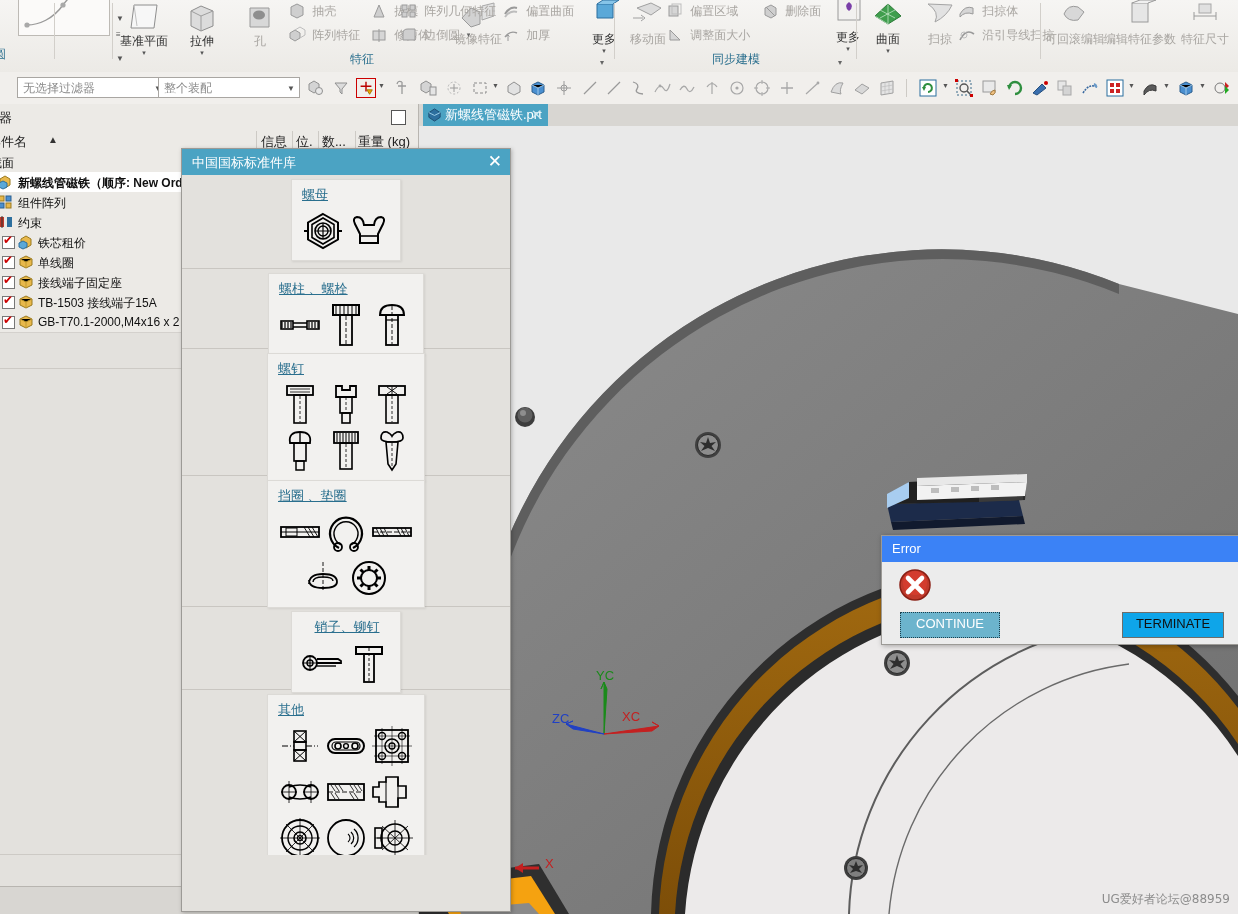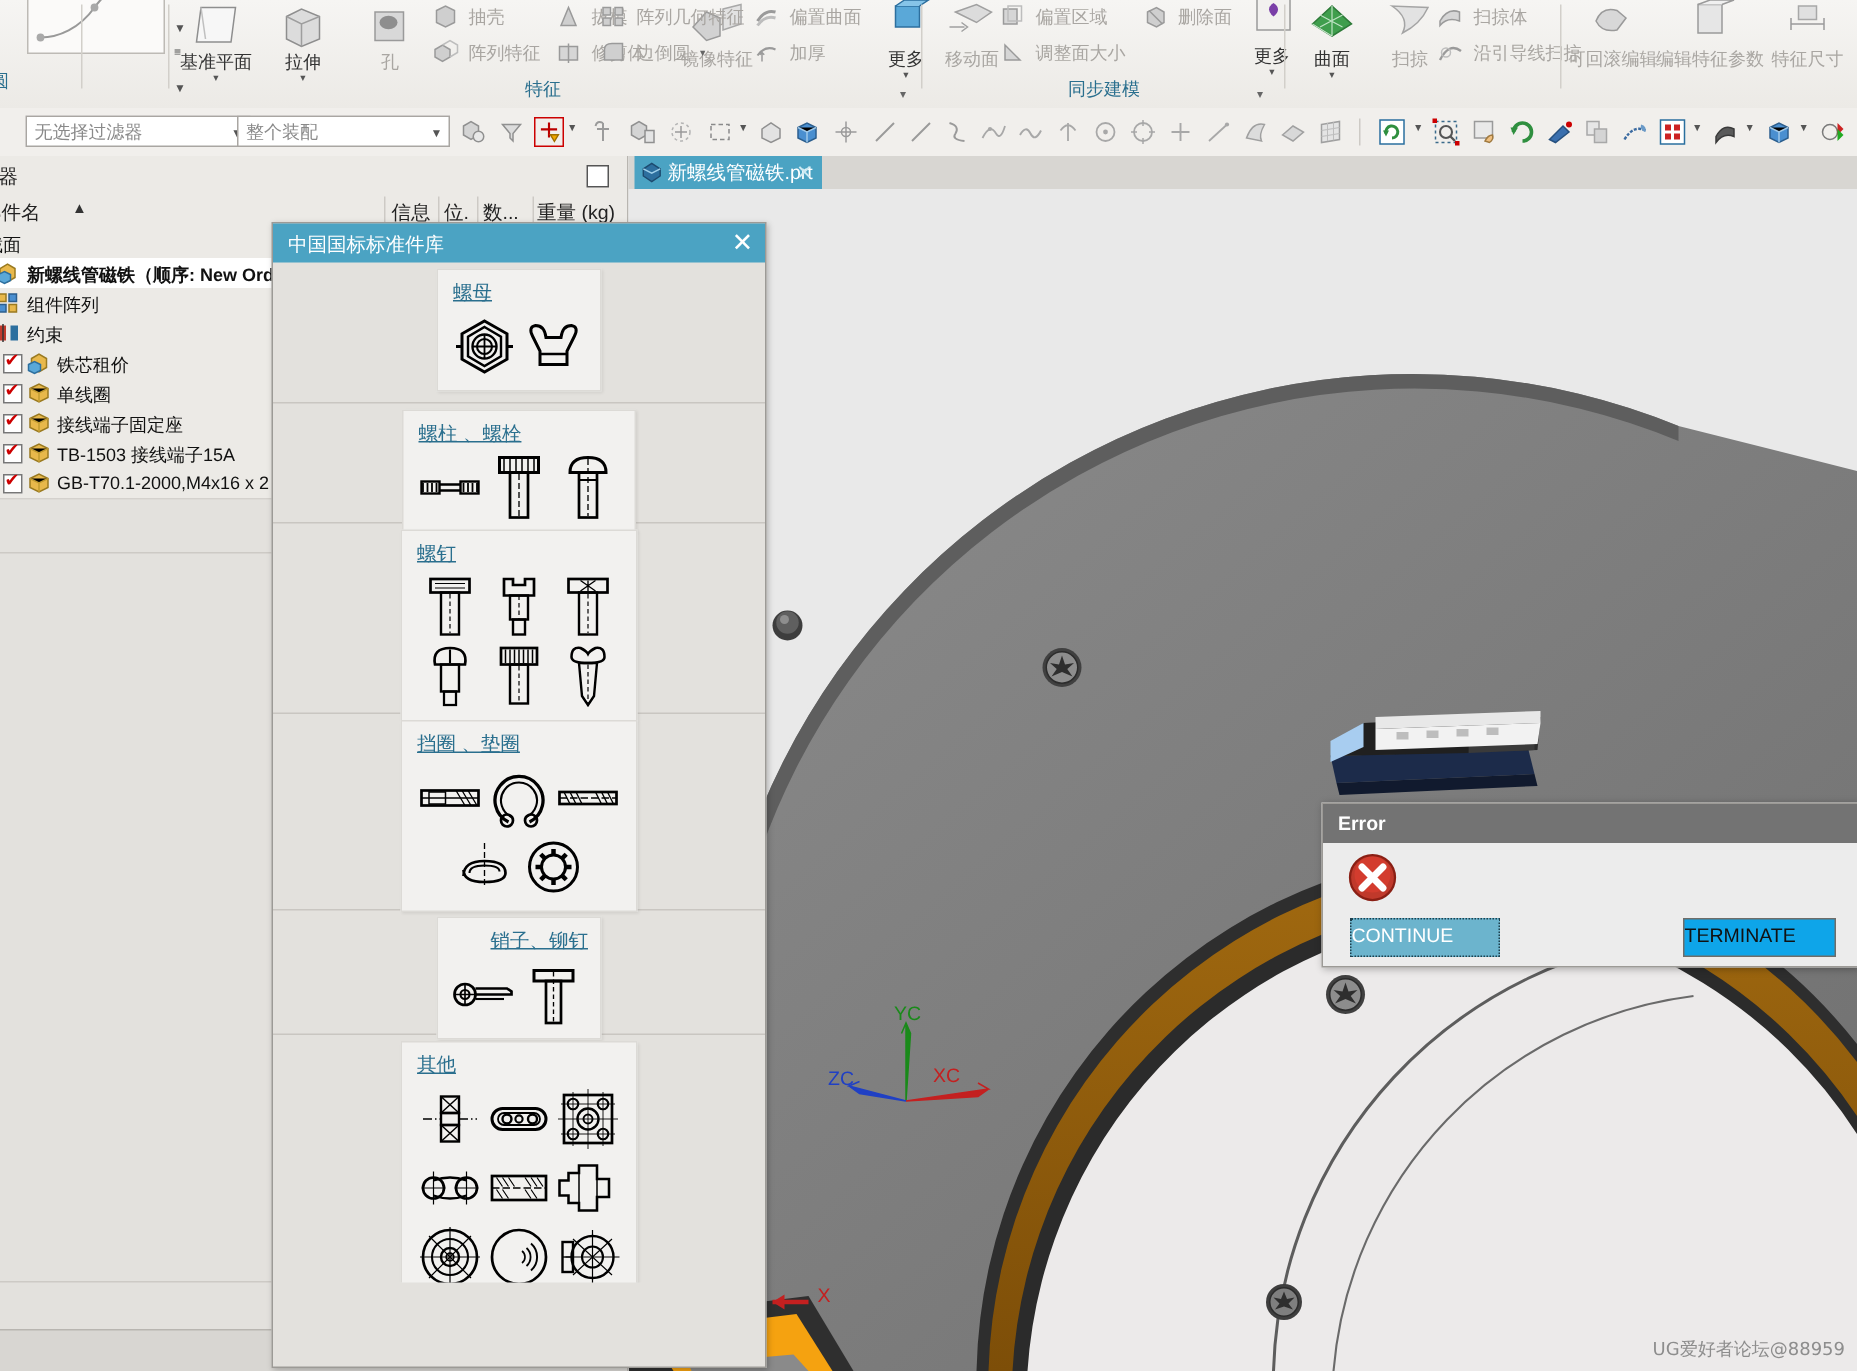--- a/index.html
+++ b/index.html
@@ -96,25 +96,25 @@
   #autohide .cb{display:inline-block;width:12px;height:12px;border:1px solid #666;background:#fff;
     vertical-align:-2px;margin-right:5px;}
   .dbtn{position:absolute;top:14px;width:54px;height:26px;border:1px solid #a9a6a2;
     background:#e8e6e2;font-size:13px;line-height:24px;text-align:center;color:#222;}
   .dbtn.dis{color:#a6a4a0;background:#e3e1dd;}
   .dbtn.act{background:#f3f2f0;border-color:#6f6d69;}
 
   
   #errdlg{position:absolute;left:699px;top:386px;width:356px;height:108px;
     background:#ececec;border:1px solid #9c9a96;box-shadow:1px 1px 5px rgba(0,0,0,.3);}
-  #err-tb{position:absolute;left:0;top:0;width:356px;height:26px;background:#737373;font-weight:bold;}
+  #err-tb{position:absolute;left:0;top:0;width:356px;height:26px;background:#3b82f6;}
   #err-tb .t{position:absolute;left:10px;top:5px;font-size:13px;color:#fff;}
   #err-msg{position:absolute;left:62px;top:32px;width:286px;font-size:12.5px;color:#111;line-height:17px;}
   #err-icon{position:absolute;left:16px;top:32px;width:34px;height:34px;}
-  .ebtn{position:absolute;top:76px;height:24px;font-size:13px;line-height:22px;}
+  .ebtn{position:absolute;top:76px;height:24px;font-size:13px;line-height:22px;text-align:center;}
   #btn-continue{left:18px;width:98px;background:#6cb4cd;border:1px dotted #1c3f4d;color:#fff;}
   #btn-terminate{right:14px;width:100px;background:#0ea5e9;border:1px solid #6f6d69;color:#111;}
 
   #wm{position:absolute;right:8px;bottom:6px;font-size:12px;color:#8d8d8d;
     font-family:"DejaVu Sans",sans-serif;}
 </style>
 </head>
 <body>
 
 <div id="ribbon">
@@ -915,21 +915,21 @@
                   <path d="M9 21 L13 21"></path>
                   <path d="M12.5 12.5 L15.3 15.3"></path>
                 </g>
               </svg>
             </span>
         </div>
       </div>
     </div>
 
     <div class="sec" style="height:82px;text-align:center">
-      <div class="seccard" style="margin-top:4px;text-align:right">
+      <div class="seccard" style="margin-top:4px;text-align:center">
         <div class="sectitle">销子、铆钉</div>
         <div class="icons">
           <span class="picon">
               <svg width="46" height="30" viewBox="0 0 46 30">
                 <circle cx="10" cy="15" r="7" fill="none" stroke="#000" stroke-width="1.8"></circle>
                 <circle cx="10" cy="15" r="3" fill="none" stroke="#000" stroke-width="1.4"></circle>
                 <path d="M3 15 L17 15 M10 8 L10 22" stroke="#000" stroke-width="1.1"></path>
                 <path d="M17 11 L38 11 L41 13 L41 15 L17 15" fill="none" stroke="#000" stroke-width="1.8"></path>
                 <path d="M17 18 L36 18" stroke="#000" stroke-width="1.4"></path>
               </svg>

